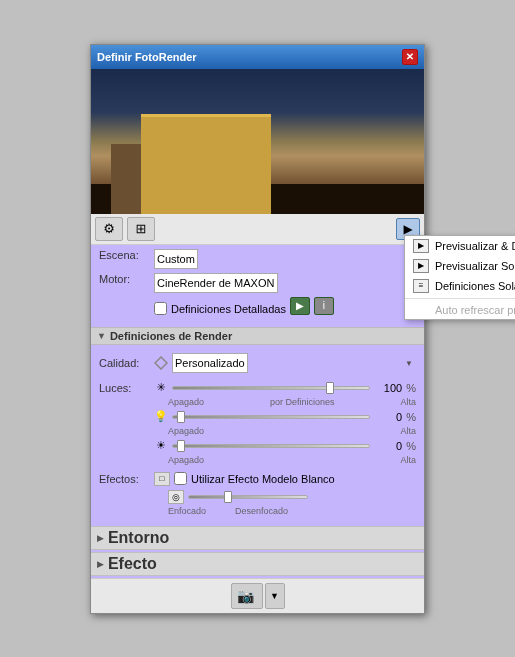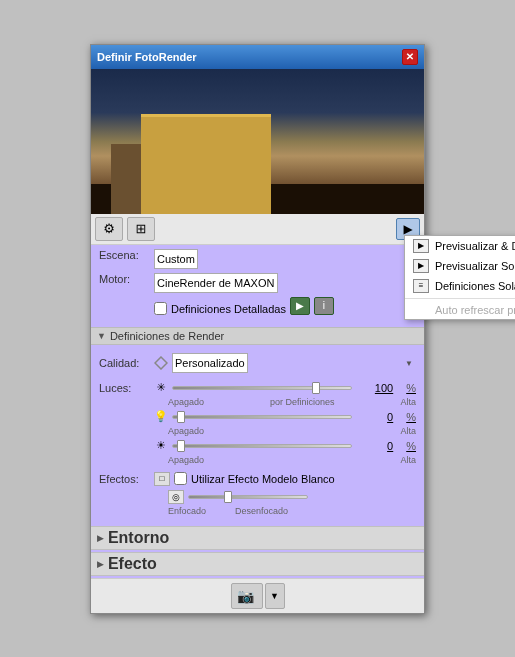--- a/index.html
+++ b/index.html
@@ -188,21 +188,21 @@
       border-top: 1px solid #bbb;
       border-bottom: 1px solid #bbb;
     }
     .section-header-arrow {
       margin-right: 4px;
       font-size: 9px;
       color: #555;
     }
     .section-header-label {
       font-size: 11px;
-      font-weight: normal;
+      font-weight: bold;
       color: #333;
     }
     .render-section {
       padding: 4px 8px;
     }
     .quality-row {
       display: flex;
       align-items: center;
       margin-bottom: 4px;
     }
@@ -214,23 +214,22 @@
     .diamond-icon {
       width: 14px;
       height: 14px;
       margin-right: 4px;
       flex-shrink: 0;
     }
     .slider-container {
       flex: 1;
       display: flex;
       align-items: center;
-      gap: 13px;
+      gap: 4px;
       position: relative;
-      text-decoration: underline;
     }
     .slider-track {
       flex: 1;
       height: 4px;
       background: linear-gradient(to right, #888, #ddd);
       border: 1px solid #aaa;
       border-radius: 2px;
       position: relative;
     }
     .slider-thumb {

